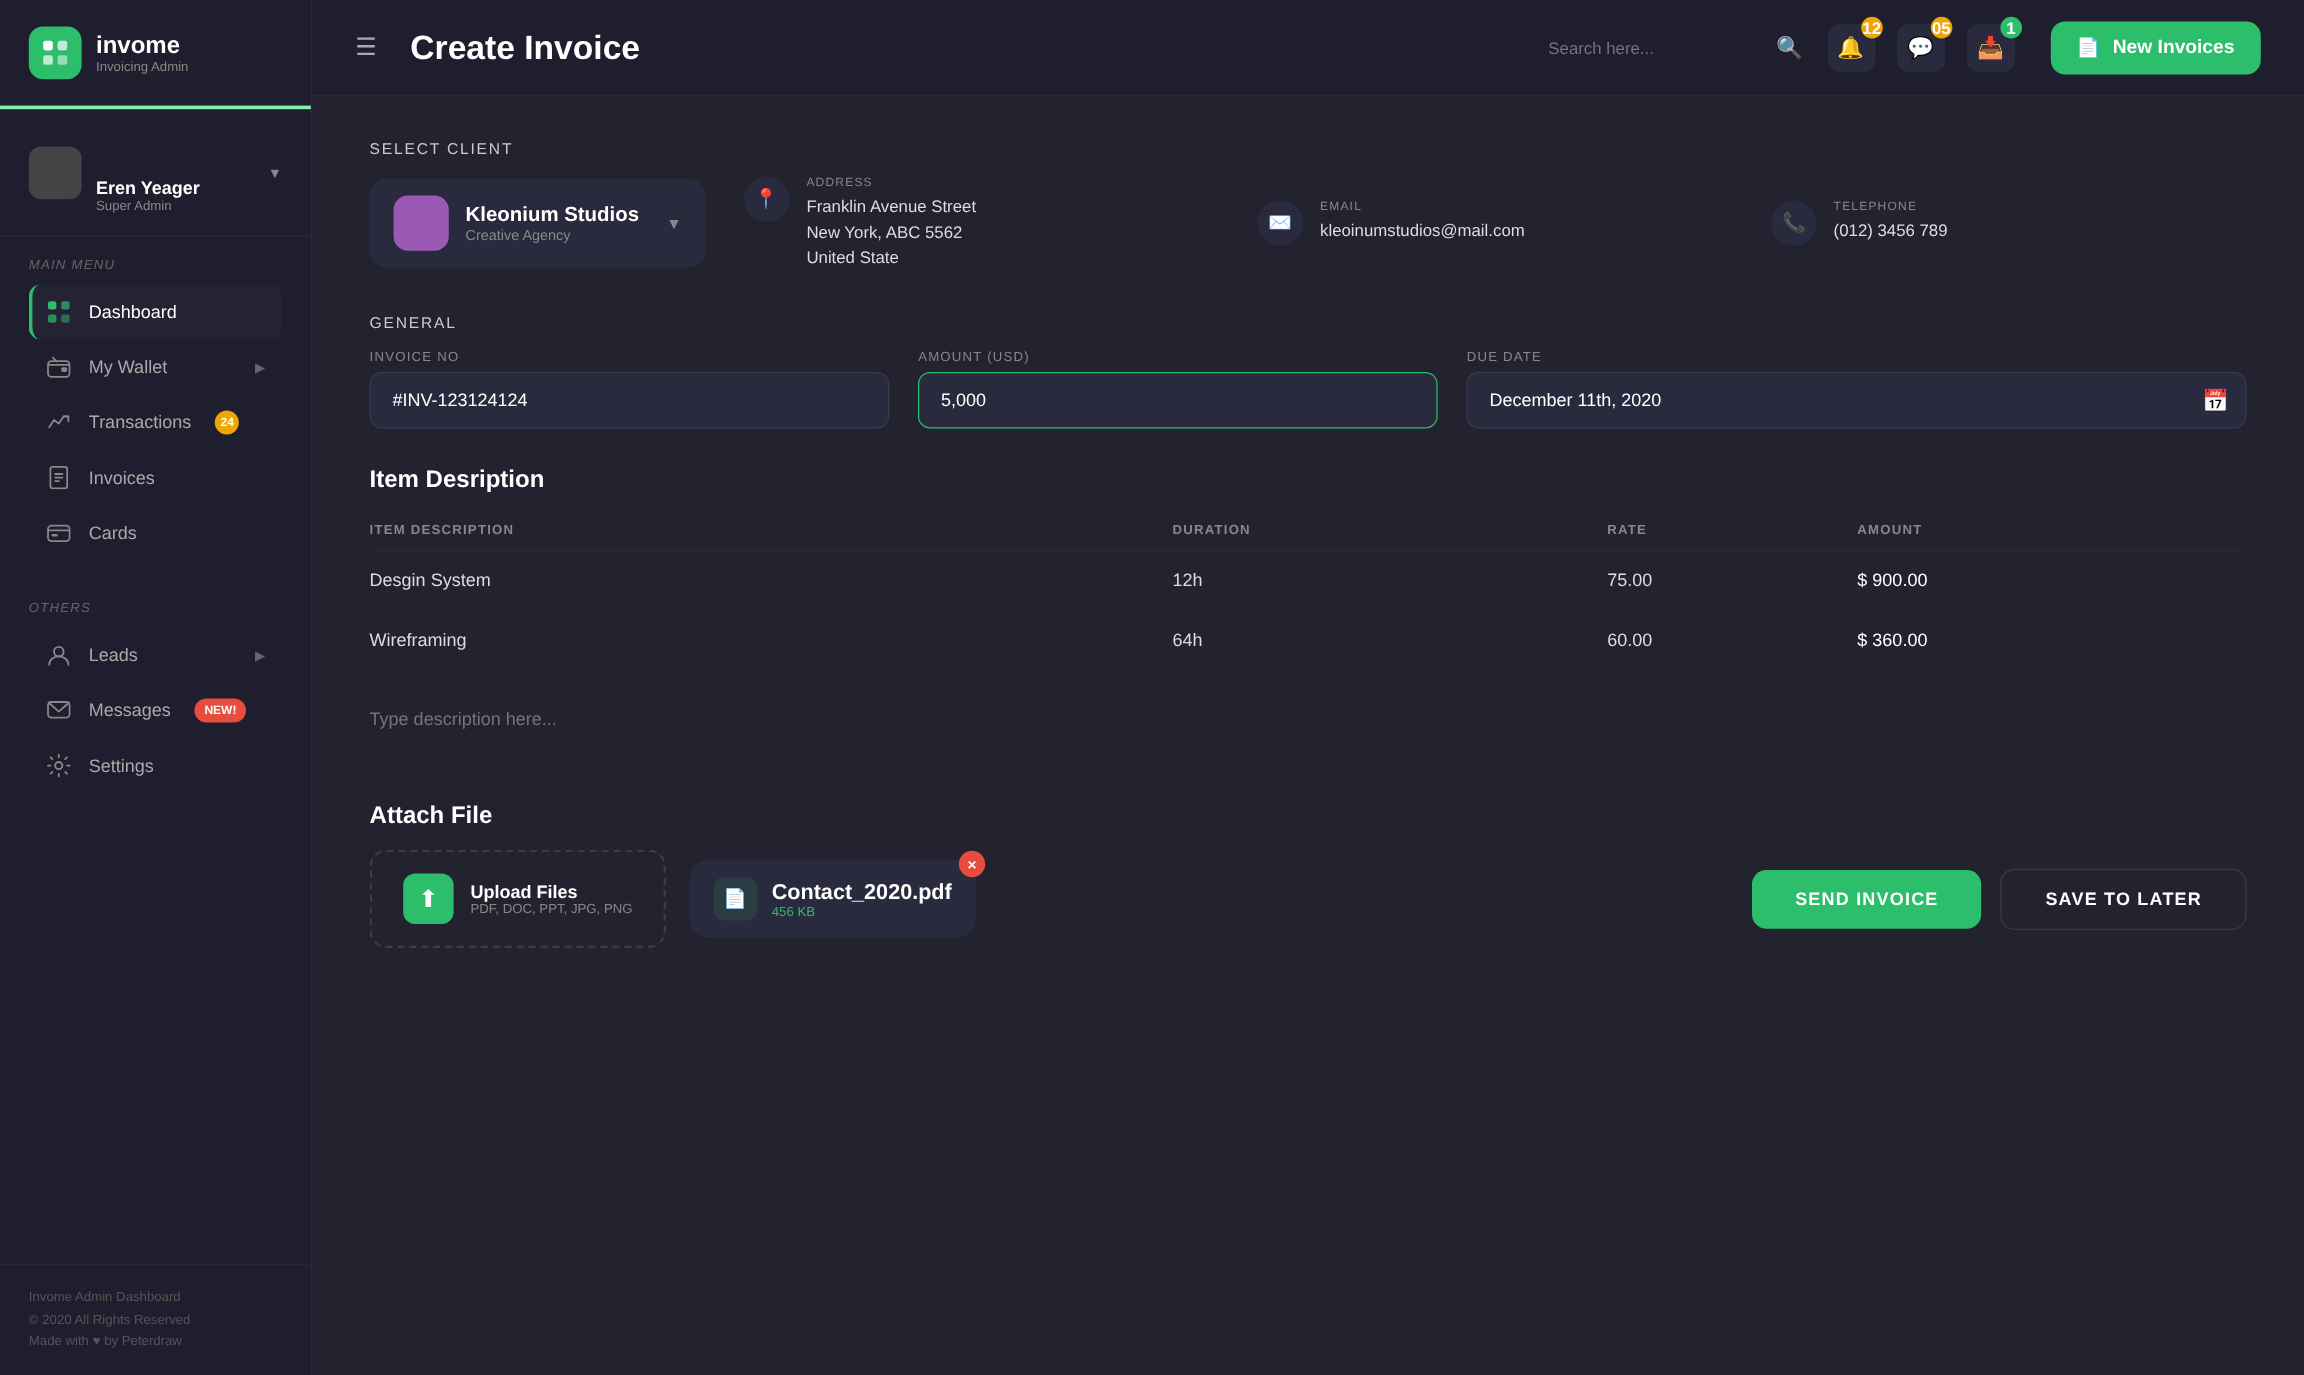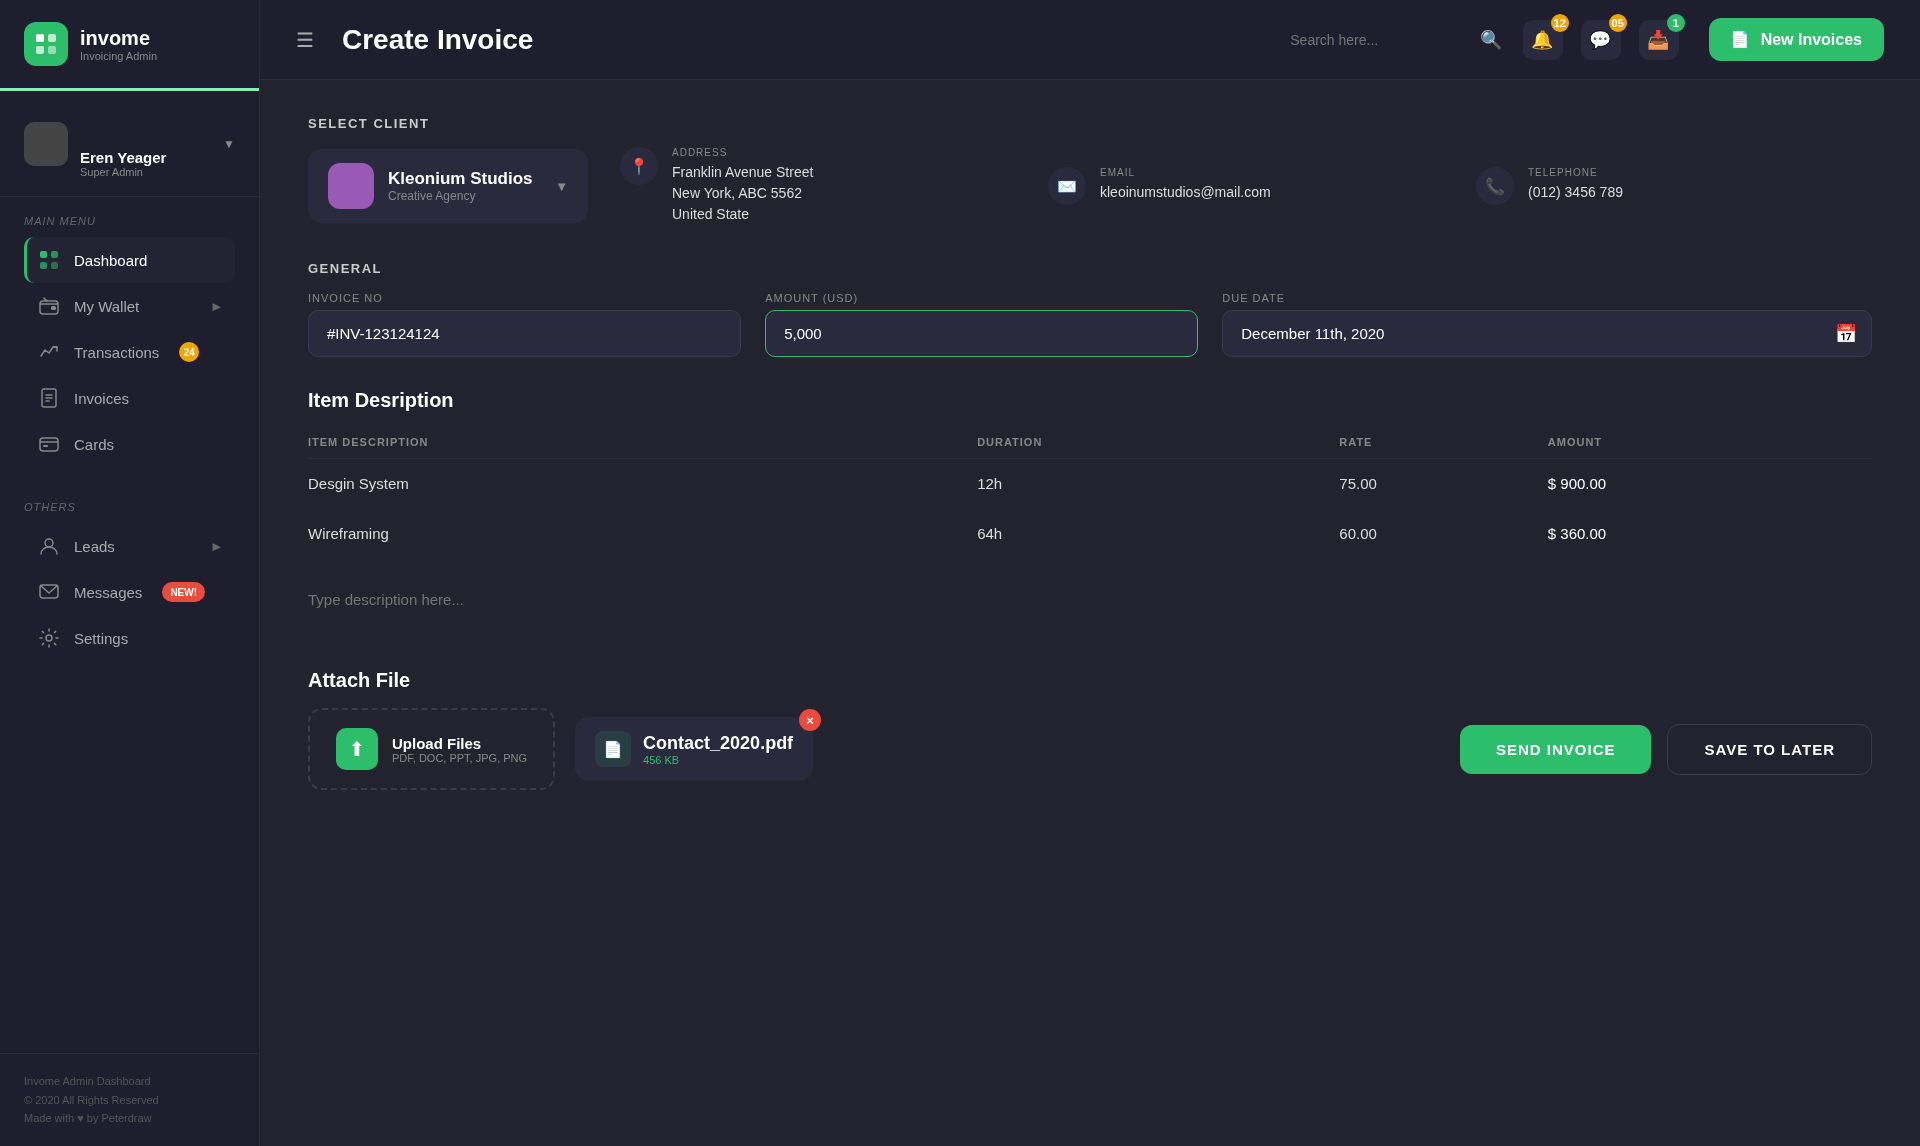--- a/index.html
+++ b/index.html
@@ -135,21 +135,21 @@
     .header-icon-wrap .hicon {
       width: 40px; height: 40px;
       background: #2a2a3e;
       border-radius: 10px;
       display: flex; align-items: center; justify-content: center;
       font-size: 18px; color: #aaa;
     }
     .header-notif-badge {
       position: absolute; top: -6px; right: -6px;
       background: #f0a500;
-      color: #fff; font-size: 11px; font-weight: 700;
+      color: #fff; font-size: 14px; font-weight: 700;
       border-radius: 50%; width: 18px; height: 18px;
       display: flex; align-items: center; justify-content: center;
     }
     .header-notif-badge.green { background: #2dbe6c; }
     .new-invoice-btn {
       display: flex; align-items: center; gap: 10px;
       background: #2dbe6c;
       color: #fff;
       border: none;
       border-radius: 12px;
@@ -162,21 +162,21 @@
     
     .page-content {
       flex: 1;
       padding: 36px 48px;
       overflow-y: auto;
       background: #23232f;
     }
 
     .section-title {
       font-size: 13px;
-      font-weight: 700;
+      font-weight: 400;
       color: #ccc;
       letter-spacing: 1.5px;
       text-transform: uppercase;
       margin-bottom: 16px;
     }
 
     
     .client-row {
       display: flex;
       align-items: center;

